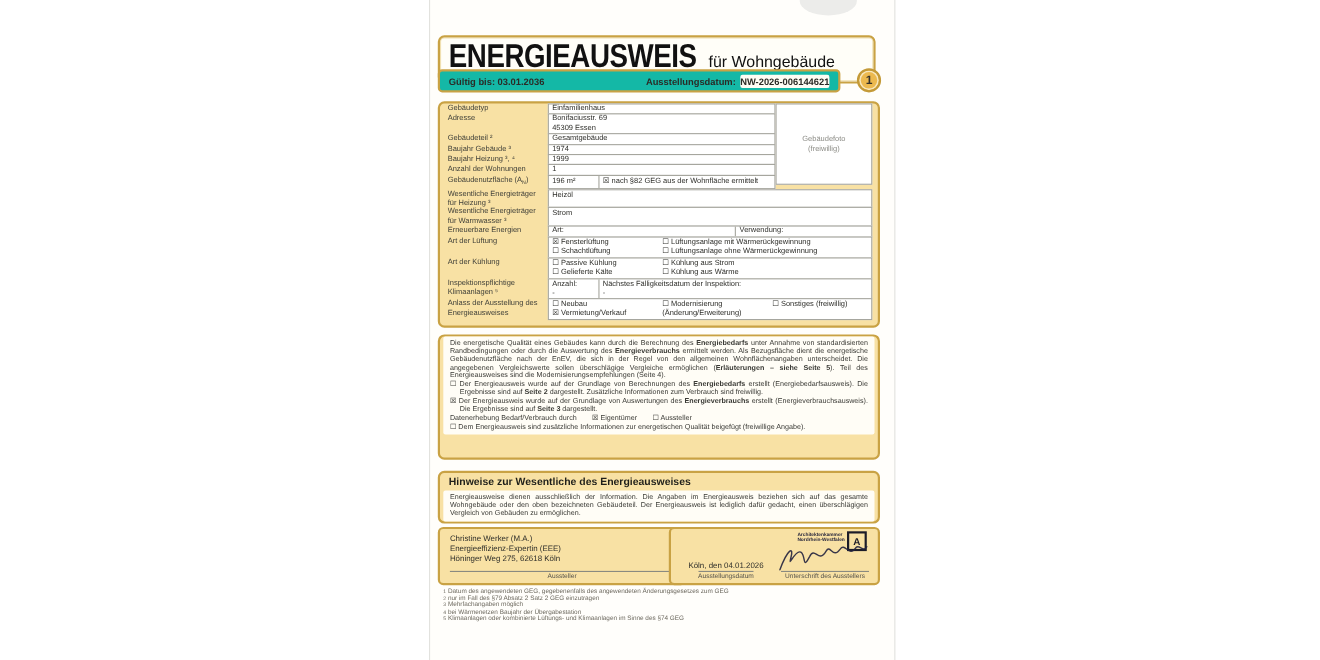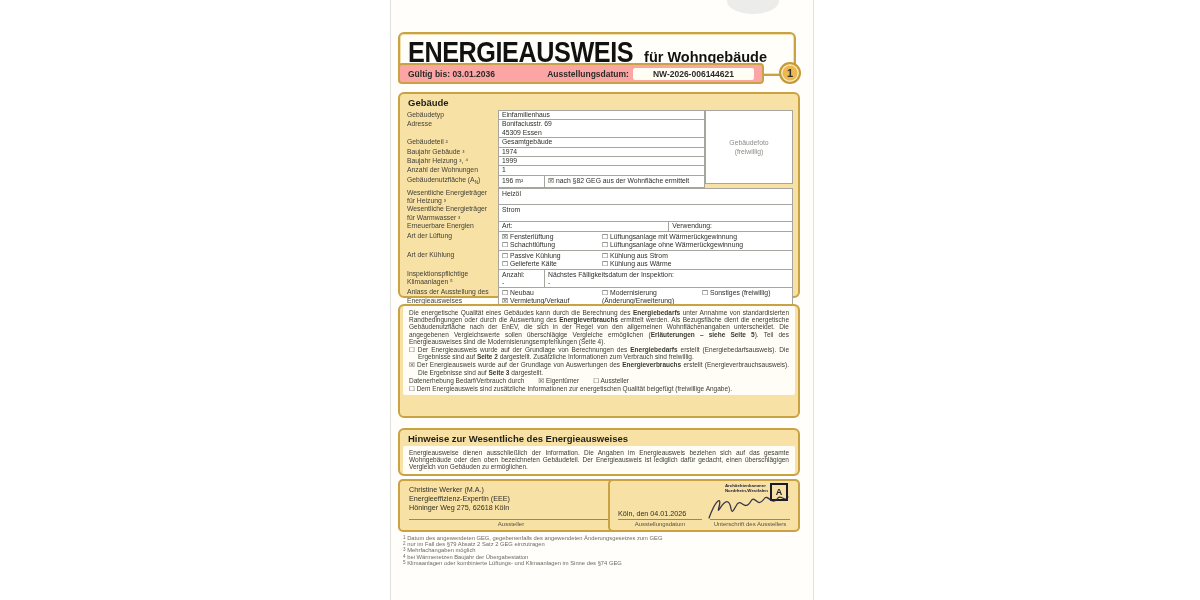--- a/index.html
+++ b/index.html
@@ -6,31 +6,31 @@
     font-family:"Liberation Sans","DejaVu Sans",sans-serif;-webkit-font-smoothing:antialiased;}
   .paper{position:absolute;left:390px;top:0;width:422px;height:600px;background:#fffefb;
     border-left:1px solid #e2e2de;border-right:1px solid #e2e2de;overflow:hidden;}
   .arc{position:absolute;left:336px;top:-12px;width:52px;height:26px;background:#ececea;border-radius:50%;}
 
   
   .titlebox{position:absolute;left:7px;top:12px;width:398px;height:44px;background:#fffef8;
     border:2px solid #c9a244;border-radius:6px;box-shadow:0 0 0 1px #f0e0b0 inset;padding:1px 8px;box-sizing:border-box;margin-top:20px;}
   .titlerow{display:flex;align-items:baseline;white-space:nowrap;}
   .big-title{font-size:30px;font-weight:bold;color:#111;letter-spacing:-.5px;transform:scaleX(.84);transform-origin:0 80%;display:inline-block;}
-  .sub-title{font-size:14.5px;font-weight:bold;color:#111;margin-left:-32px;}
+  .sub-title{font-size:14.5px;font-weight:normal;color:#111;margin-left:-32px;}
   .lawline{font-size:6.5px;color:#3a3a33;margin-top:-2px;display:flex;align-items:center;gap:3px;white-space:nowrap;}
   .lawline .sup{font-size:5px;vertical-align:top;position:relative;top:-2px;}
   .law-chip{background:#fff;border:1px solid #eee;padding:0 3px;border-radius:2px;color:#3a3a33;}
 
   
-  .validity{position:absolute;left:7px;top:63px;width:366px;height:21px;background:#fca5a5;
+  .validity{position:absolute;left:7px;top:63px;width:366px;height:21px;background:#14b8a6;
     border:2px solid #c9a244;border-radius:4px;box-sizing:border-box;display:flex;align-items:center;
     justify-content:space-between;padding:0 8px;font-size:8.5px;font-weight:bold;color:#2b2b26;}
   .reg{display:flex;align-items:center;gap:4px;}
-  .reg-chip{background:#fffdf4;padding:1px 20px;border-radius:2px;}
+  .reg-chip{background:#fffdf4;padding:1px 0;border-radius:2px;}
   .pagebadge{position:absolute;left:388px;top:62px;width:22px;height:22px;border-radius:50%;
     background:#ecb94f;border:2px solid #c49a38;box-shadow:0 0 0 1.5px #f7e7bd inset;box-sizing:border-box;
     display:grid;place-items:center;font-size:11px;font-weight:bold;color:#33302a;}
 
   
   .panel{position:absolute;left:7px;width:402px;background:#f8e1a4;border:2px solid #c9a244;border-radius:6px;box-sizing:border-box;}
   .panel-title{font-size:9.5px;font-weight:bold;color:#1f1f1a;padding:3px 8px 2px;}
   .panel-body{background:#fffdf6;margin:0 3px 3px;border-radius:2px;padding:3px 6px;
     font-size:6.5px;line-height:7.2px;color:#3a3a35;text-align:justify;}
 
@@ -103,21 +103,20 @@
   <div class="validity">
     <span>Gültig bis: 03.01.2036</span>
     <span class="reg">
       <span>Ausstellungsdatum:</span>
       <span class="reg-chip">NW-2026-006144621</span>
     </span>
   </div>
   <div class="pagebadge">1</div>
 
   <div class="panel g-panel">
-    <div class="panel-title">Gebäude</div>
     <div class="g-table">
       <div class="g-top">
         <div class="row">
             <div class="lbl">Gebäudetyp</div>
             <div class="val">Einfamilienhaus</div>
           </div>
         <div class="row">
             <div class="lbl">Adresse</div>
           <div class="val" style="justify-content:flex-start;">
             <span>Bonifaciusstr. 69</span>
@@ -243,21 +242,21 @@
   <div class="sigbox sig-left">
     <div class="lines">
       <div>Christine Werker (M.A.)</div>
       <div>Energieeffizienz-Expertin (EEE)</div>
       <div>Höninger Weg 275, 62618 Köln</div>
     </div>
     <div class="caption-line">Aussteller</div>
   </div>
 
   <div class="sigbox sig-right">
-    <div class="sig-col" style="flex:1.05;">
+    <div class="sig-col" style="flex:1.05;align-items:center;">
       <div class="fill"></div>
       <div class="datetext">Köln, den 04.01.2026</div>
       <div class="caption-line">Ausstellungsdatum</div>
     </div>
     <div class="sig-col">
       <div class="fill"></div>
       <div class="stamp">
         <div class="stamp-txt">
           <div>Architektenkammer</div>
           <div>Nordrhein-Westfalen</div>

